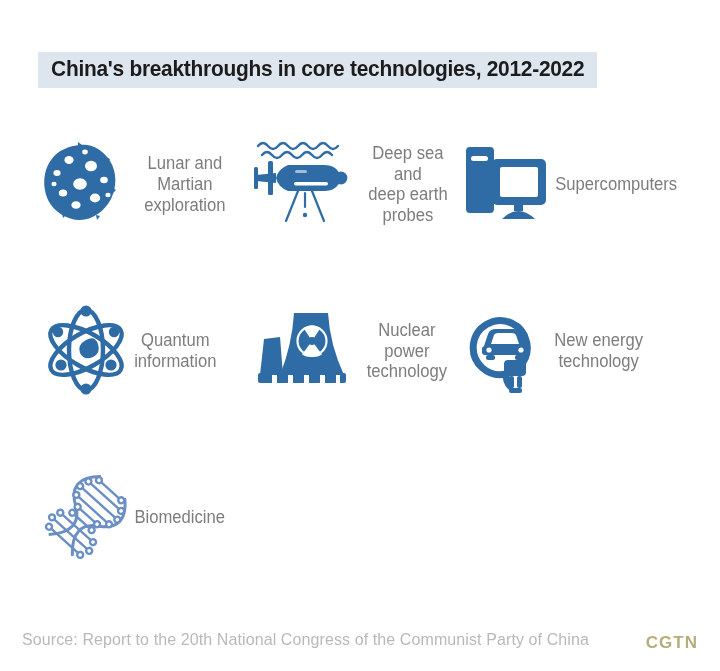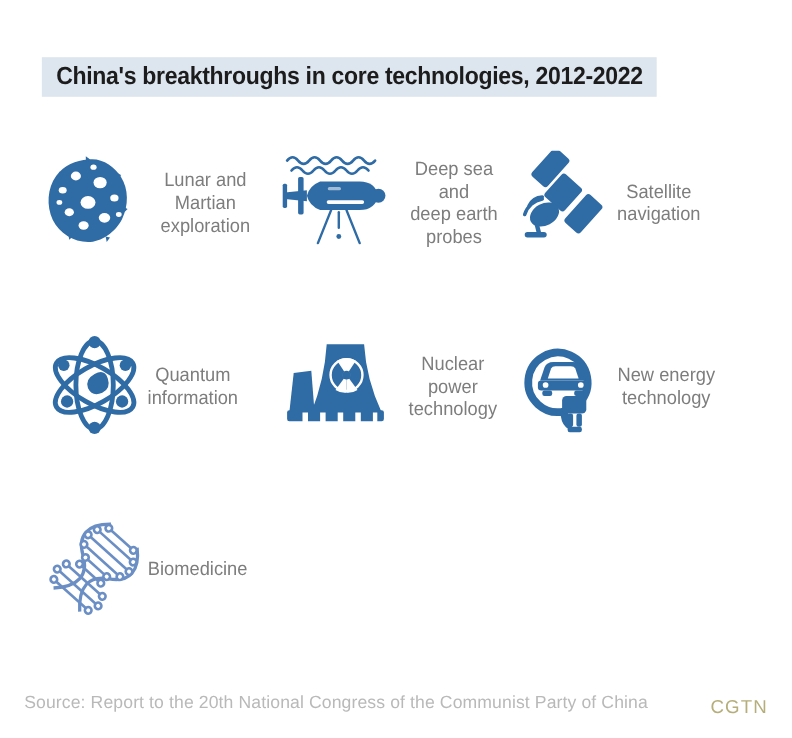--- a/index.html
+++ b/index.html
@@ -78,21 +78,21 @@
     font-size: 16px;
     color: #b9b9b9;
     font-family: "Liberation Sans Narrow", "Liberation Sans", sans-serif;
     letter-spacing: 0.1px;
   }
   .logo {
     position: absolute;
     right: 22px;
     bottom: 18px;
     font-size: 17px;
-    font-weight: normal;
+    font-weight: bold;
     letter-spacing: 1px;
     color: #b5ae7a;
     font-family: "Liberation Sans", sans-serif;
   }
 </style>
 </head>
 <body>
 
 <div class="title-wrap">
   <div class="title-banner">China's breakthroughs in core technologies, 2012-2022</div>
@@ -164,44 +164,42 @@
           <path d="M62 54 L74 84"></path>
           <path d="M55 56 L55 70"></path>
         </g>
         <circle cx="55" cy="78" r="2.2" fill="#2f6ca6"></circle>
       </svg>
     </div>
     <div class="caption">Deep sea and
 deep earth probes</div>
   </div>
 
-
-  <div class="cell">
-    <div class="icon-box">
-      <svg width="92" height="92" viewBox="0 0 92 92">
-        <g fill="#2f6ca6">
-
-          <rect x="24" y="-2" width="19" height="34" rx="3" transform="rotate(42 33 15)"></rect>
-
-          <rect x="54" y="40" width="19" height="34" rx="3" transform="rotate(42 63 57)"></rect>
-
-          <rect x="33" y="24" width="24" height="28" rx="3" transform="rotate(42 45 38)"></rect>
-
-          <ellipse cx="28" cy="58" rx="14" ry="10" transform="rotate(-28 28 58)"></ellipse>
-          <rect x="20" y="64" width="4" height="14" rx="2" transform="rotate(-14 22 71)"></rect>
-          <rect x="10" y="74" width="20" height="5" rx="2.5"></rect>
-
-          <path d="M14 50 a14 14 0 0 1 12 -8" fill="none" stroke="#2f6ca6" stroke-width="3.2" stroke-linecap="round"></path>
-          <path d="M10 58 a20 20 0 0 1 16 -14" fill="none" stroke="#2f6ca6" stroke-width="3.2" stroke-linecap="round"></path>
-        </g>
-      </svg>
-    </div>
-    <div class="caption">Satellite
-navigation</div>
-  </div>
+  <div class="cell">
+    <div class="icon-box">
+      <svg width="92" height="84" viewBox="0 0 92 84">
+        <g fill="#2f6ca6">
+
+          <rect x="6" y="6" width="28" height="66" rx="4"></rect>
+
+          <rect x="32" y="18" width="54" height="46" rx="5"></rect>
+
+          <rect x="54" y="60" width="9" height="10"></rect>
+
+          <path d="M42 78 Q58 62 75 78 Z"></path>
+        </g>
+
+        <rect x="40" y="26" width="38" height="30" rx="2" fill="#ffffff"></rect>
+
+        <rect x="11" y="15" width="17" height="5" rx="2.5" fill="#ffffff"></rect>
+      </svg>
+    </div>
+    <div class="caption">Supercomputers</div>
+  </div>
+
 
   <div class="cell">
     <div class="icon-box">
       <svg width="92" height="92" viewBox="0 0 92 92">
         <g fill="none" stroke="#2f6ca6" stroke-width="4.4">
           <ellipse cx="46" cy="46" rx="17" ry="40"></ellipse>
           <ellipse cx="46" cy="46" rx="17" ry="40" transform="rotate(60 46 46)"></ellipse>
           <ellipse cx="46" cy="46" rx="17" ry="40" transform="rotate(120 46 46)"></ellipse>
         </g>
         <g fill="#2f6ca6">

